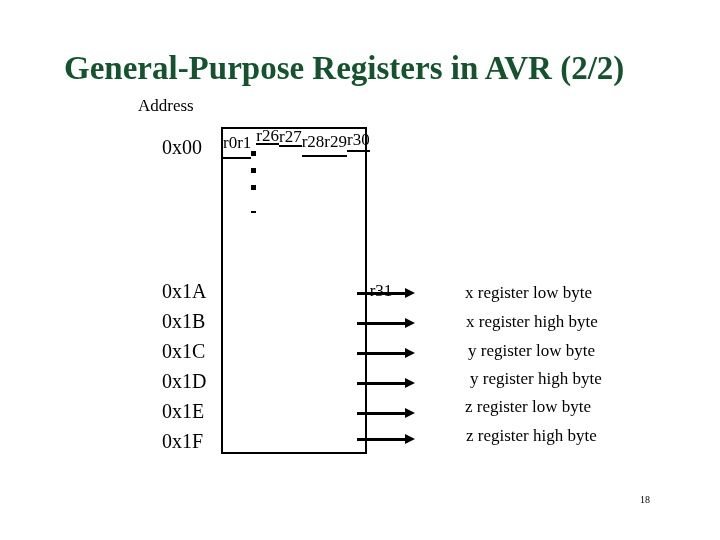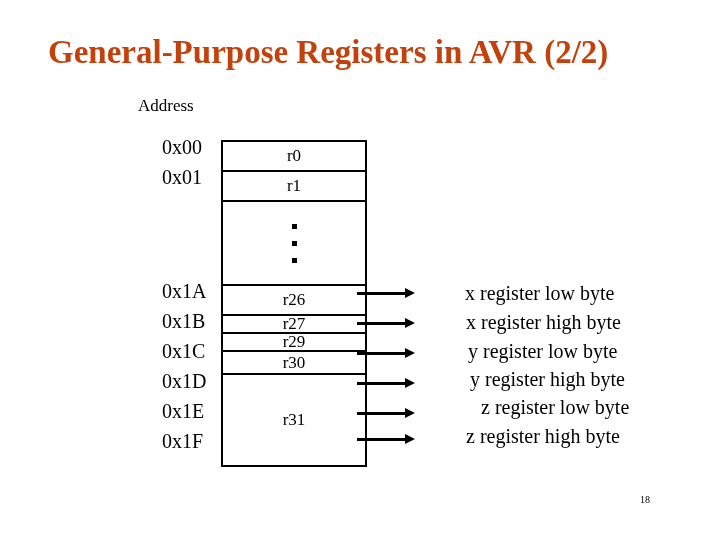--- a/index.html
+++ b/index.html
@@ -2,36 +2,36 @@
 <html><head>
 <meta charset="utf-8">
 <style>
   html,body{margin:0;padding:0;background:#e8e8e8;}
   .slide{
     position:relative; width:720px; height:540px; background:#ffffff;
     font-family:"Liberation Serif","DejaVu Serif",serif; color:#000000;
     overflow:hidden; margin:0 auto;
   }
   .title{
-    position:absolute; left:48px; top:36px; margin:0;
+    position:absolute; left:48px; top:36px; margin:16px;
     font-size:33px; font-weight:bold; line-height:1;
-    color:#c2410c; white-space:nowrap; letter-spacing:0px;
+    color:#14532d; white-space:nowrap; letter-spacing:0px;
   }
   .addr-header{
     position:absolute; left:138px; top:97px;
     font-size:17px; line-height:1.1;
   }
   .addr{
     position:absolute; left:162px; width:70px; height:30px;
     line-height:30px; font-size:20px;
   }
   .regbox{
-    position:absolute; left:221px; top:140px; width:146px; height:327px;
+    position:absolute; left:221px; top:127px; width:146px; height:327px;
     border:2px solid #000; box-sizing:border-box;
-    display:flex; flex-direction:column;
+    display:flex; 
   }
   .cell{
     box-sizing:border-box; border-bottom:2px solid #000;
     display:flex; align-items:center; justify-content:center;
     font-size:17px; flex:0 0 auto;
   }
   .cell.last{ border-bottom:none; flex:1 1 auto;text-align:center; }
   .cell.dots{
     flex-direction:column; justify-content:center; gap:12px;
   }
@@ -40,55 +40,55 @@
   .arrow .shaft{
     position:absolute; left:0; top:3.5px; width:48px; height:3px; background:#000;
   }
   .arrow .head{
     position:absolute; right:0; top:0; width:0; height:0;
     border-left:10px solid #000;
     border-top:5px solid transparent; border-bottom:5px solid transparent;
   }
   .desc{
     position:absolute; height:30px; line-height:30px;
-    font-size:20px; white-space:nowrap;
+    font-size:17px; white-space:nowrap;
   }
   .pagenum{
     position:absolute; left:640px; top:494px; font-size:10px; line-height:1.2;
   }
 </style>
 </head>
 <body>
 
 <div class="slide">
 
   <h1 class="title">General-Purpose Registers in AVR (2/2)</h1>
 
   <div class="addr-header">Address</div>
 
   <div class="addr" style="top:132px">0x00</div>
-  <div class="addr" style="top:162px">0x01</div>
   <div class="addr" style="top:276px">0x1A</div>
   <div class="addr" style="top:306px">0x1B</div>
   <div class="addr" style="top:336px">0x1C</div>
   <div class="addr" style="top:366px">0x1D</div>
   <div class="addr" style="top:396px">0x1E</div>
   <div class="addr" style="top:426px">0x1F</div>
 
   <div class="regbox">
     <div class="cell" style="height:30px">r0</div>
     <div class="cell" style="height:30px">r1</div>
     <div class="cell dots" style="height:84px">
       <span class="dot"></span>
       <span class="dot"></span>
       <span class="dot"></span>
     </div>
-    <div class="cell" style="height:30px">r26</div>
+    <div class="cell" style="height:16px">r26</div>
     <div class="cell" style="height:18px">r27</div>
-    <div class="cell" style="height:18px">r29</div>
+    <div class="cell" style="height:28px">r28</div>
+    <div class="cell" style="height:28px">r29</div>
     <div class="cell" style="height:23px">r30</div>
     <div class="cell last">r31</div>
   </div>
 
   <div class="arrow" style="top:288px">
       <span class="shaft"></span>
       <span class="head"></span>
     </div>
   <div class="arrow" style="top:318px">
       <span class="shaft"></span>
@@ -108,18 +108,18 @@
     </div>
   <div class="arrow" style="top:434px">
       <span class="shaft"></span>
       <span class="head"></span>
     </div>
 
   <div class="desc" style="left:465px; top:278px">x register low byte</div>
   <div class="desc" style="left:466px; top:307px">x register high byte</div>
   <div class="desc" style="left:468px; top:336px">y register low byte</div>
   <div class="desc" style="left:470px; top:364px">y register high byte</div>
-  <div class="desc" style="left:481px; top:392px">z register low byte</div>
+  <div class="desc" style="left:465px; top:392px">z register low byte</div>
   <div class="desc" style="left:466px; top:421px">z register high byte</div>
 
   <div class="pagenum">18</div>
 
 </div>
 
 </body></html>

